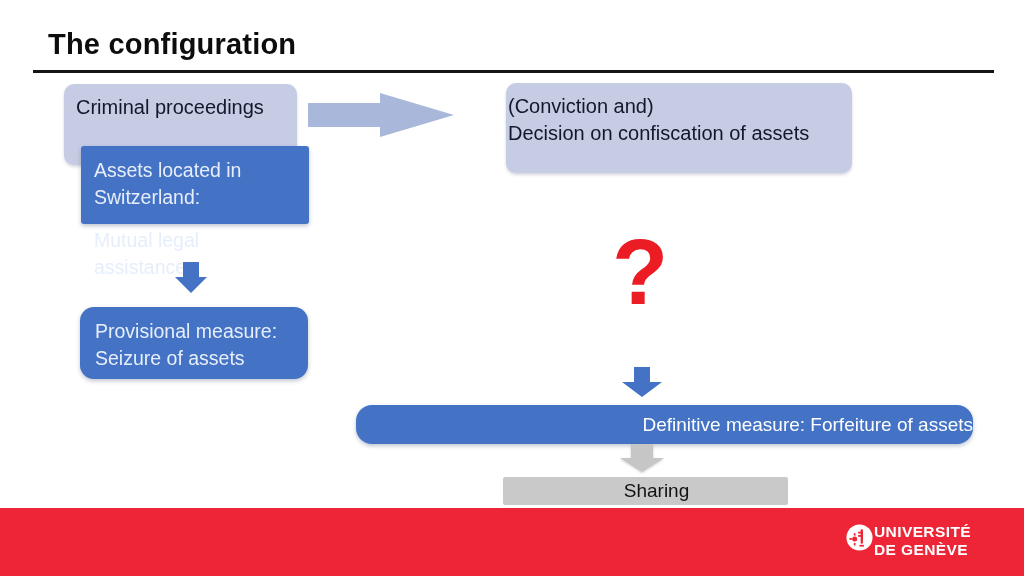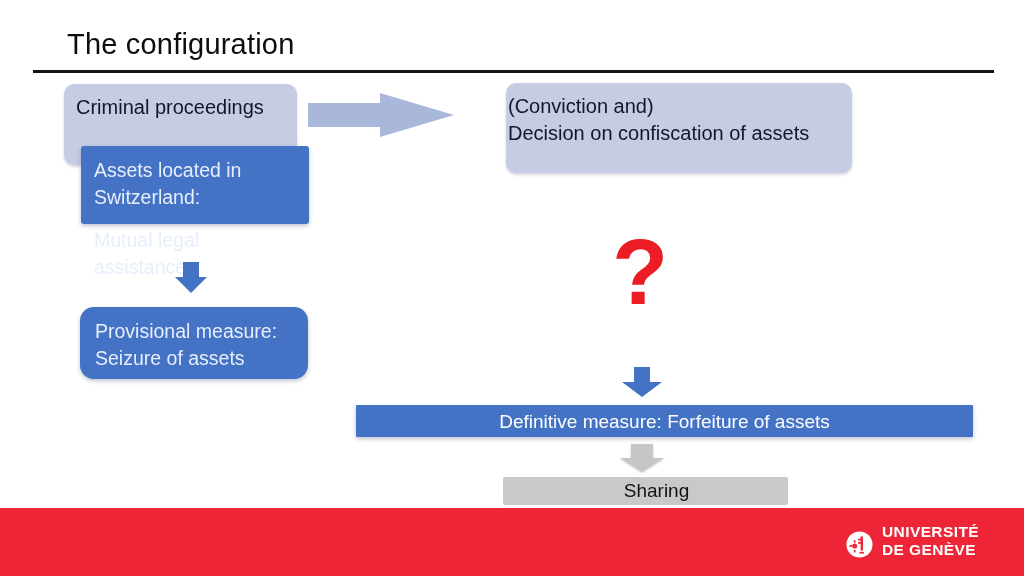--- a/index.html
+++ b/index.html
@@ -7,23 +7,22 @@
     width: 1024px; height: 576px;
     background: #ffffff;
     overflow: hidden;
     font-family: "Liberation Sans", sans-serif;
     position: relative;
   }
   .slide { position: absolute; inset: 0; width: 1024px; height: 576px; }
 
   .slide-title {
     position: absolute; left: 48px; top: 28px;
-    font-size: 29px; font-weight: 400; color: #0d0d0d;
+    font-size: 29px; font-weight: 700; color: #0d0d0d;
     letter-spacing: 0.2px;
-    margin-left: 19px;
   }
   .title-rule {
     position: absolute; left: 33px; top: 70px;
     width: 961px; height: 3px; background: #141414;
   }
 
   .box {
     position: absolute; box-sizing: border-box;
   }
   .lavender-box {
@@ -58,42 +57,42 @@
   .arrow-down-gray { left: 620px; top: 444px; color: var(--gray-arrow, #c6c6c6); filter: drop-shadow(0 1px 1px rgba(0,0,0,0.2)); }
 
   .question-mark {
     position: absolute; left: 640px; top: 226px;
     transform: translateX(-50%);
     font-size: 92px; font-weight: 700; line-height: 1;
     color: var(--red-accent, #ec1c24);
   }
 
   .definitive-bar {
-    left: 356px; top: 405px; width: 617px; height: 32px;
-    border-radius: 1px;
-    display: flex; align-items: center; justify-content: center;
+    left: 356px; top: 405px; width: 617px; height: 39px;
+    border-radius: 16px;
+    display: flex; align-items: center; justify-content: flex-end;
     font-size: 19px; color: #fdfeff;
   }
 
   .sharing-box {
     left: 503px; top: 477px; width: 285px; height: 28px;
     background: var(--gray, #c9c9c9);
     border-radius: 2px;
     display: flex; align-items: center; justify-content: center;
     font-size: 19px; color: #121212; padding-left: 22px;
   }
 
   .footer-bar {
     position: absolute; left: 0; top: 508px;
     width: 1024px; height: 68px;
     background: var(--footer-red, #ee2536);
   }
   .unige-logo {
     position: absolute; left: 845px; top: 523px;
-    display: flex; align-items: flex-end; gap: 8px;
+    display: flex; align-items: flex-start; 
   }
   .unige-seal { display: block; color: var(--footer-red, #ee2536); }
   .unige-name {
     color: #ffffff; font-weight: 700;
     font-size: 15.5px; line-height: 18px; letter-spacing: 0.4px;
   }
 </style>
 </head>
 <body style="--lavender: #c6cce4; --arrow-light: #a9b7db; --blue: #4472c4; --blue-text: #e7eefb; --red-accent: #ec1c24; --footer-red: #ee2536; --gray: #c9c9c9; --gray-arrow: #c6c6c6;">
 

